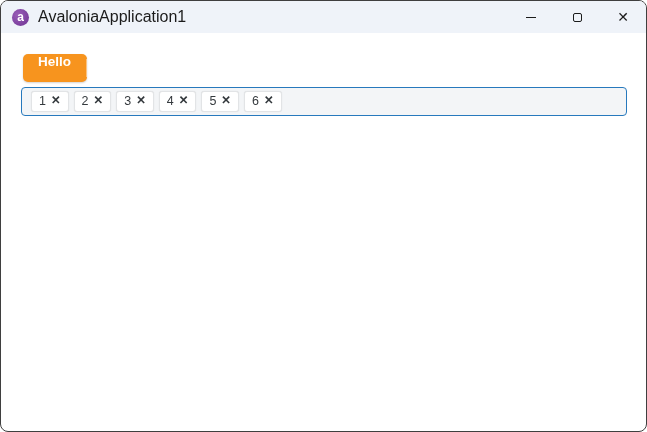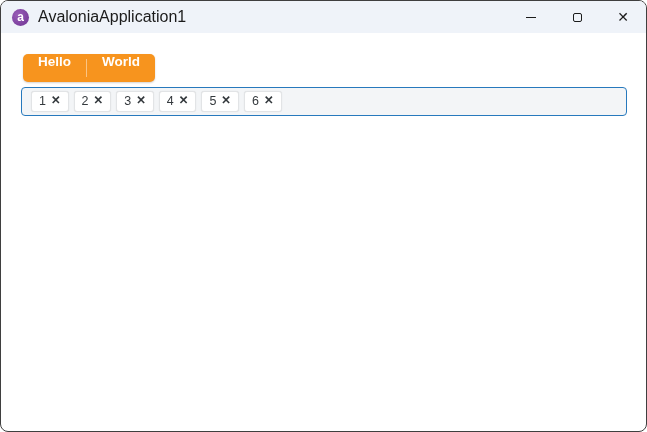--- a/index.html
+++ b/index.html
@@ -171,21 +171,20 @@
         <span class="glyph-close">✕</span>
       </button>
     </div>
   </div>
 
   <div class="content">
 
     <div class="tab-strip">
       <button class="tab-btn">Hello</button>
       <span class="tab-divider"></span>
-      <button class="tab-btn">World</button>
     </div>
 
     <div class="tag-box">
 
       <span class="chip">
         <span class="chip-label">1</span>
         <button class="chip-remove">✕</button>
       </span>
 
       <span class="chip">

